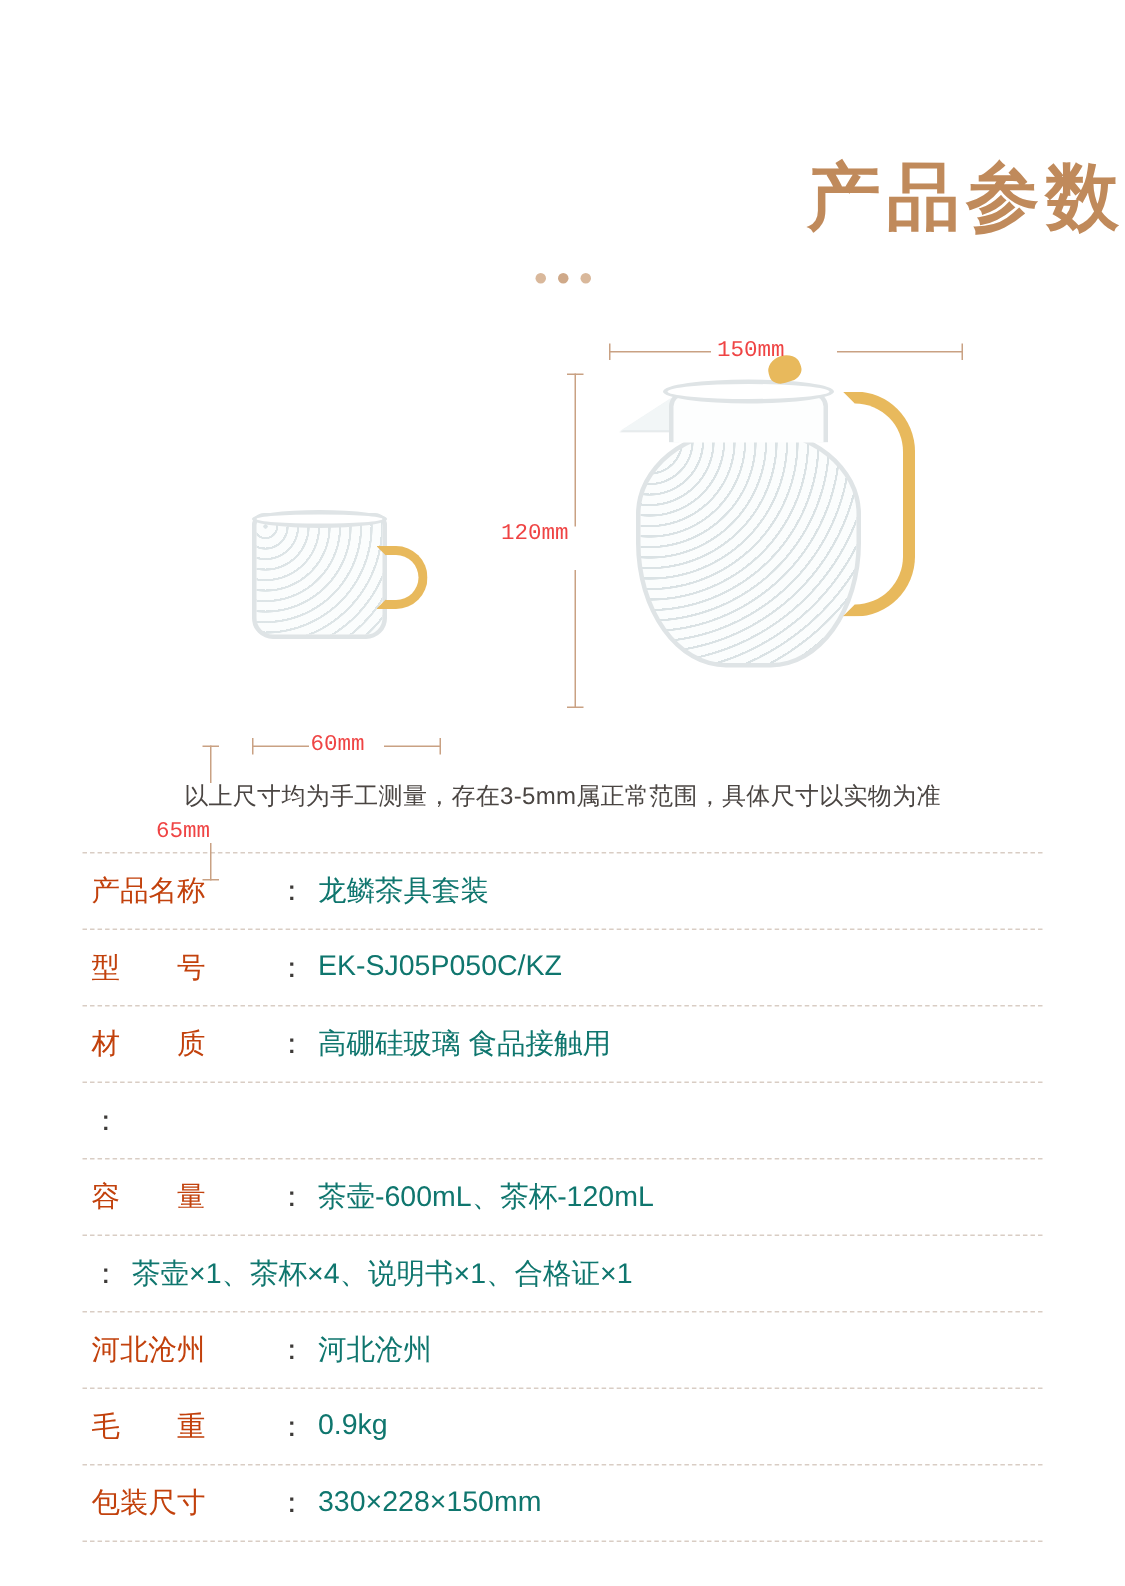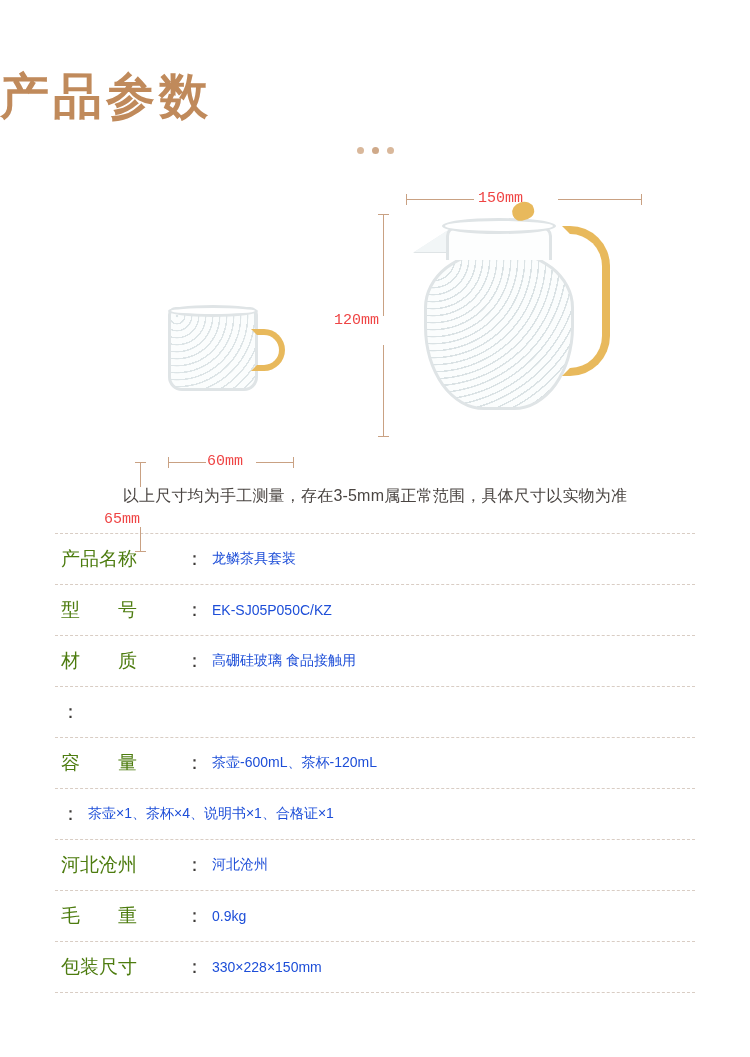--- a/index.html
+++ b/index.html
@@ -12,22 +12,22 @@
     height: 1057px;
     background: #ffffff;
     font-family: "Liberation Sans", sans-serif;
     color: #3d3a38;
     overflow: hidden;
     position: relative;
   }
 
   
   .header {
-    padding-top: 72px;
-    text-align: left;
+    padding-top: 107px;
+    text-align: right;
   }
   .page-title {
     font-size: 49px;
     font-weight: bold;
     letter-spacing: 4px;
     color: #c08a5b;
     line-height: 1;
     font-family: "DejaVu Sans", sans-serif;
   }
   .dots {
@@ -203,36 +203,36 @@
   }
   .spec-row {
     display: flex;
     align-items: center;
     height: 51px;
     border-bottom: 1px dashed #d9cdc4;
     padding-left: 6px;
   }
   .spec-label {
     font-size: 19px;
-    color: #4d7c0f;
+    color: #c2410c;
     width: 124px;
     flex: none;
     letter-spacing: 0px;
     display: flex;
     justify-content: space-between;
   }
   .spec-colon {
     font-size: 19px;
     color: #3d3a38;
     margin-right: 8px;
     flex: none;
   }
   .spec-value {
-    font-size: 14px;
-    color: #1d4ed8;
+    font-size: 19px;
+    color: #0f766e;
     letter-spacing: 0px;
   }
 </style>
 </head>
 <body>
 
 <div class="header">
   <div class="page-title">产品参数</div>
   <div class="dots">
     <span></span>

